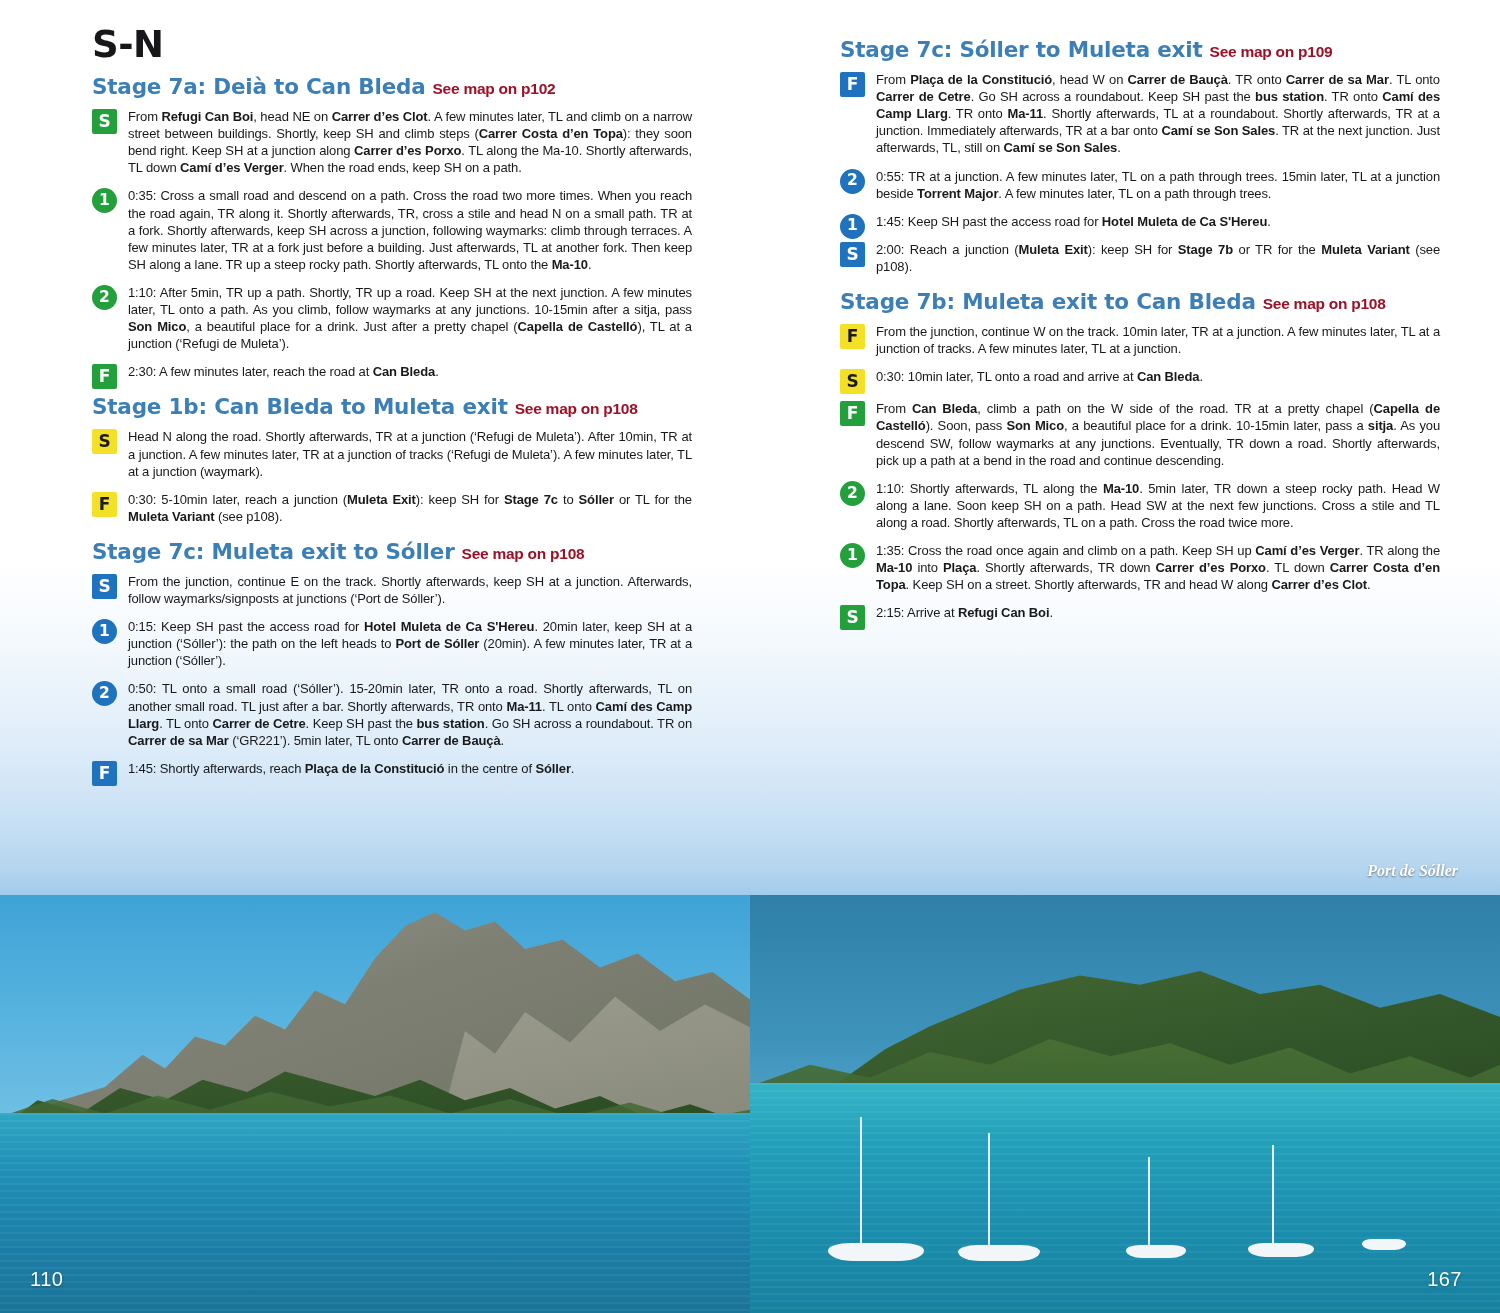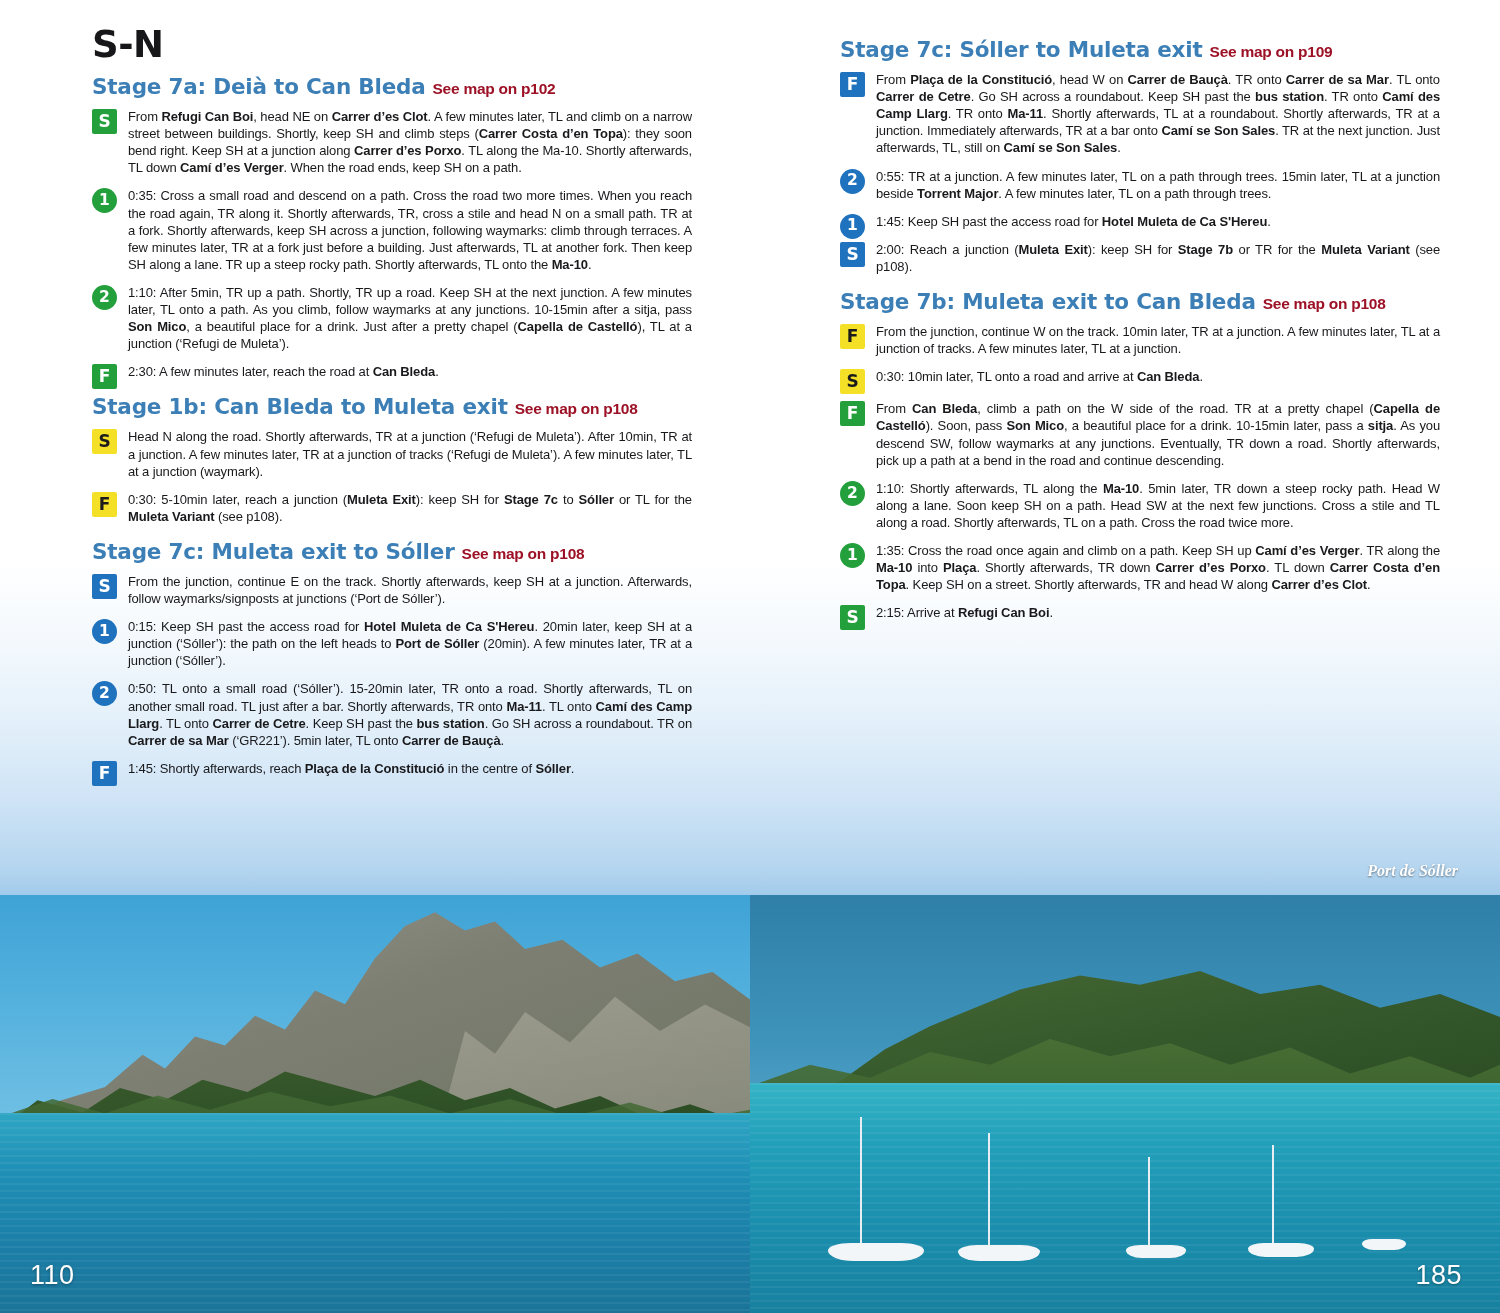--- a/index.html
+++ b/index.html
@@ -93,21 +93,21 @@
   
   .caption{
     position:absolute;right:42px;top:862px;
     font-family:"Liberation Serif", serif;
     font-style:italic;font-weight:bold;
     font-size:16px;color:#ffffff;
     text-shadow:0 1px 2px rgba(0,0,0,.45);
   }
   .pageno{
     position:absolute;bottom:22px;
-    font-size:27px;color:#ffffff;letter-spacing:.5px;
+    font-size:20px;color:#ffffff;letter-spacing:.5px;
     text-shadow:0 1px 3px rgba(0,0,0,.35);
   }
   #pg-left{left:30px;}
   #pg-right{right:38px;}
 </style>
 </head>
 <body>
 
 <div id="page">
 
@@ -271,14 +271,14 @@
           <div class="step">
             <span class="mk sq g">S</span>
             <p>2:15: Arrive at <b>Refugi Can Boi</b>.</p>
           </div>
         </div>
       </div>
   </div>
 
   <div class="caption">Port de Sóller</div>
   <div class="pageno" id="pg-left">110</div>
-  <div class="pageno" id="pg-right">185</div>
+  <div class="pageno" id="pg-right">167</div>
 </div>
 
 </body></html>

